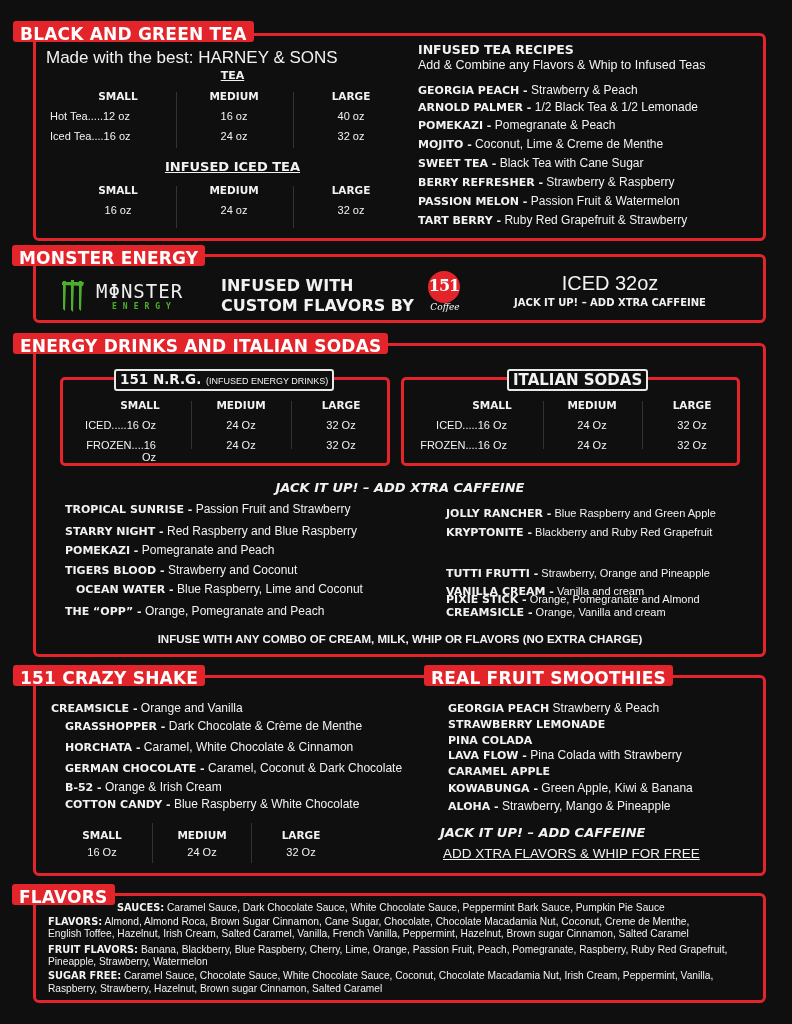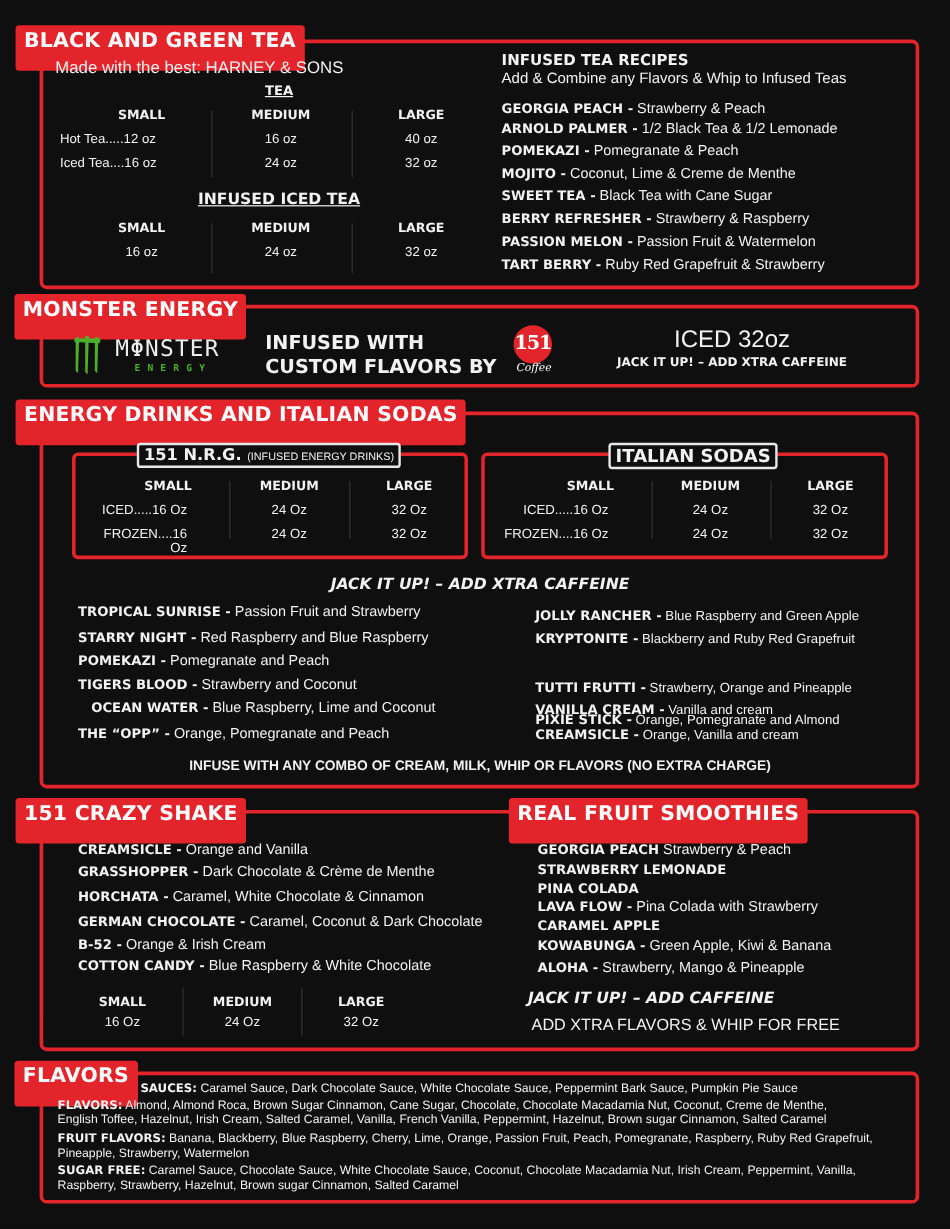--- a/index.html
+++ b/index.html
@@ -2,21 +2,21 @@
 <html><head>
 <meta charset="utf-8">
 <style>
   * { box-sizing: border-box; margin: 0; padding: 0; }
   html, body { width: 792px; height: 1024px; background: #0f0f0f; overflow: hidden; }
   body { font-family: "Liberation Sans", "DejaVu Sans", sans-serif; color: #f2f2f2; position: relative; }
   .abs { position: absolute; }
   .frame { position: absolute; border: 3px solid #e3242b; border-radius: 6px; }
   .tag { position: absolute; background: #e3242b; color: #fff; font-weight: 900; font-family: "DejaVu Sans", sans-serif;
          padding: 2px 7px; border-radius: 3px; white-space: nowrap; letter-spacing: 0.2px; }
-  .tag-lg { font-size: 17px; height: 38px; line-height: 22px; }
+  .tag-lg { font-size: 17px; height: 21px; line-height: 22px; }
   .bold { font-weight: bold; }
   .sz-hdr { font-family: "DejaVu Sans", sans-serif; font-weight: bold; font-size: 10.5px; text-align: center; position: absolute; }
   .sz-val { font-size: 11px; position: absolute; }
   .vline { position: absolute; width: 1px; background: #333; }
   .recipe { position: absolute; font-size: 12px; white-space: nowrap; }
   .recipe .nm { font-family: "DejaVu Sans", sans-serif; font-weight: bold; font-size: 11px; }
   .center { text-align: center; }
   .ul { text-decoration: underline; }
   .inner-frame { position: absolute; border: 3px solid #e3242b; border-radius: 5px; }
   .inner-tag { position: absolute; background: #0f0f0f; border: 2px solid #e8e8e8; border-radius: 3px; padding: 0 4px; white-space: nowrap; font-family: "DejaVu Sans", sans-serif; font-weight: bold; }
@@ -24,21 +24,21 @@
   .fl-line { position: absolute; font-size: 10.2px; white-space: nowrap; left: 48px; }
   .fl-line .nm { font-family: "DejaVu Sans", sans-serif; font-weight: bold; font-size: 9.8px; }
 </style>
 </head>
 <body>
 
 <section>
   <div class="frame" style="left:33px; top:33px; width:733px; height:208px;"></div>
   <div class="tag tag-lg" style="left:13px; top:21px;">BLACK AND GREEN TEA</div>
 
-  <div class="abs" style="left:46px; top:48px; font-size:14px;">Made with the best: HARNEY &amp; SONS</div>
+  <div class="abs" style="left:46px; top:48px; font-size:17px;">Made with the best: HARNEY &amp; SONS</div>
 
   <div class="abs bold ul center" style="left:190px; top:69px; width:85px; font-family:'DejaVu Sans',sans-serif; font-size:11px;">TEA</div>
 
   <div class="sz-hdr" style="left:83px; top:90px; width:70px;">SMALL</div>
   <div class="sz-hdr" style="left:199px; top:90px; width:70px;">MEDIUM</div>
   <div class="sz-hdr" style="left:316px; top:90px; width:70px;">LARGE</div>
   <div class="vline" style="left:176px; top:92px; height:56px;"></div>
   <div class="vline" style="left:293px; top:92px; height:56px;"></div>
 
   <div class="sz-val" style="left:50px; top:110px;">Hot Tea.....12 oz</div>
@@ -149,21 +149,21 @@
   <div class="recipe" style="left:446px; top:585px; font-size:11px;"><span class="nm">VANILLA CREAM -</span><span> Vanilla and cream</span></div>
   <div class="recipe" style="left:446px; top:606px; font-size:11px;"><span class="nm">CREAMSICLE -</span><span> Orange, Vanilla and cream</span></div>
 
   <div class="abs bold center" style="left:100px; top:633px; width:600px; font-size:11.5px;">INFUSE WITH ANY COMBO OF CREAM, MILK, WHIP OR FLAVORS (NO EXTRA CHARGE)</div>
 </section>
 
 <section>
   <div class="frame" style="left:33px; top:675px; width:733px; height:201px;"></div>
   <div class="tag tag-lg" style="left:13px; top:665px;">151 CRAZY SHAKE</div>
 
-  <div class="recipe" style="left:65px; top:701px;"><span class="nm">CREAMSICLE -</span><span> Orange and Vanilla</span></div>
+  <div class="recipe" style="left:51px; top:701px;"><span class="nm">CREAMSICLE -</span><span> Orange and Vanilla</span></div>
   <div class="recipe" style="left:65px; top:719px;"><span class="nm">GRASSHOPPER -</span><span> Dark Chocolate &amp; Crème de Menthe</span></div>
   <div class="recipe" style="left:65px; top:740px;"><span class="nm">HORCHATA -</span><span> Caramel, White Chocolate &amp; Cinnamon</span></div>
   <div class="recipe" style="left:65px; top:761px;"><span class="nm">GERMAN CHOCOLATE -</span><span> Caramel, Coconut &amp; Dark Chocolate</span></div>
   <div class="recipe" style="left:65px; top:780px;"><span class="nm">B-52 -</span><span> Orange &amp; Irish Cream</span></div>
   <div class="recipe" style="left:65px; top:797px;"><span class="nm">COTTON CANDY -</span><span> Blue Raspberry &amp; White Chocolate</span></div>
 
   <div class="sz-hdr" style="left:67px; top:829px; width:70px;">SMALL</div>
   <div class="sz-hdr" style="left:167px; top:829px; width:70px;">MEDIUM</div>
   <div class="sz-hdr" style="left:266px; top:829px; width:70px;">LARGE</div>
   <div class="vline" style="left:152px; top:823px; height:40px;"></div>
@@ -175,21 +175,21 @@
   <div class="tag tag-lg" style="left:424px; top:665px;">REAL FRUIT SMOOTHIES</div>
   <div class="recipe" style="left:448px; top:701px;"><span class="nm">GEORGIA PEACH</span><span>  Strawberry &amp; Peach</span></div>
   <div class="recipe" style="left:448px; top:717px;"><span class="nm">STRAWBERRY LEMONADE</span><span></span></div>
   <div class="recipe" style="left:448px; top:733px;"><span class="nm">PINA COLADA</span><span></span></div>
   <div class="recipe" style="left:448px; top:748px;"><span class="nm">LAVA FLOW -</span><span> Pina Colada with Strawberry</span></div>
   <div class="recipe" style="left:448px; top:764px;"><span class="nm">CARAMEL APPLE</span><span></span></div>
   <div class="recipe" style="left:448px; top:781px;"><span class="nm">KOWABUNGA -</span><span> Green Apple, Kiwi &amp; Banana</span></div>
   <div class="recipe" style="left:448px; top:799px;"><span class="nm">ALOHA -</span><span> Strawberry, Mango &amp; Pineapple</span></div>
 
   <div class="abs italic-head" style="left:440px; top:825px;">JACK IT UP! – ADD CAFFEINE</div>
-  <div class="abs" style="left:443px; top:846px; font-size:13.5px;">ADD XTRA FLAVORS &amp; WHIP FOR FREE</div>
+  <div class="abs" style="left:443px; top:846px; font-size:13.5px;text-decoration:underline;">ADD XTRA FLAVORS &amp; WHIP FOR FREE</div>
 </section>
 
 <section>
   <div class="frame" style="left:33px; top:893px; width:733px; height:110px;"></div>
   <div class="tag tag-lg" style="left:12px; top:884px;">FLAVORS</div>
 
   <div class="fl-line" style="left:117px; top:902px;"><span class="nm">SAUCES:</span><span>  Caramel Sauce, Dark Chocolate Sauce, White Chocolate Sauce, Peppermint Bark Sauce, Pumpkin Pie Sauce</span></div>
   <div class="fl-line" style="top:916px;"><span class="nm">FLAVORS:</span><span>  Almond, Almond Roca, Brown Sugar Cinnamon, Cane Sugar, Chocolate, Chocolate Macadamia Nut, Coconut, Creme de Menthe,</span></div>
   <div class="fl-line" style="top:928px;"><span>English Toffee, Hazelnut, Irish Cream, Salted Caramel, Vanilla, French Vanilla, Peppermint, Hazelnut, Brown sugar Cinnamon, Salted Caramel</span></div>
   <div class="fl-line" style="top:944px;"><span class="nm">FRUIT FLAVORS:</span><span>  Banana, Blackberry, Blue Raspberry, Cherry, Lime, Orange, Passion Fruit, Peach, Pomegranate, Raspberry, Ruby Red Grapefruit,</span></div>

